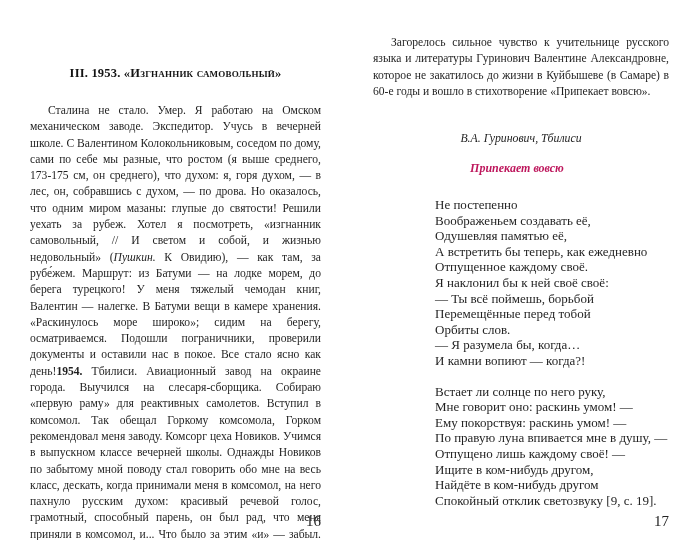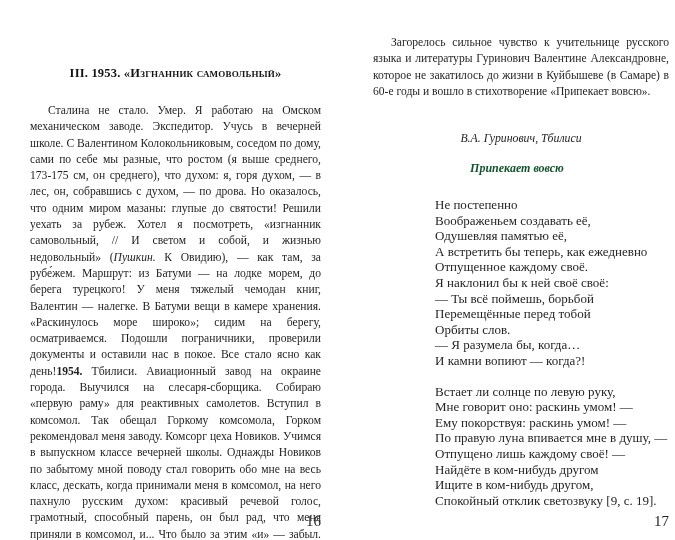--- a/index.html
+++ b/index.html
@@ -60,21 +60,21 @@
     font-size: 11.8px;
     color: #1f1f1f;
   }
   .poem-title {
     position: absolute;
     top: 161px; left: 0; right: 8px;
     text-align: center;
     font-style: italic;
     font-weight: 700;
     font-size: 12px;
-    color: #14532d;
+    color: #be185d;
   }
   .poem {
     position: absolute;
     top: 197px; left: 62px;
     font-size: 13px;
     line-height: 15.6px;
     color: #1f1f1f;
   }
   .stanza + .stanza { margin-top: 15px; }
   .poem-line { white-space: nowrap; }
@@ -102,26 +102,26 @@
           <div class="poem-line">А встретить бы теперь, как ежедневно</div>
           <div class="poem-line">Отпущенное каждому своё.</div>
           <div class="poem-line">Я наклонил бы к ней своё своё:</div>
           <div class="poem-line">— Ты всё поймешь, борьбой</div>
           <div class="poem-line">Перемещённые перед тобой</div>
           <div class="poem-line">Орбиты слов.</div>
           <div class="poem-line">— Я разумела бы, когда…</div>
           <div class="poem-line">И камни вопиют — когда?!</div>
         </div>
       <div class="stanza">
-          <div class="poem-line">Встает ли солнце по левую руку,</div>
+          <div class="poem-line">Встает ли солнце по него руку,</div>
           <div class="poem-line">Мне говорит оно: раскинь умом! —</div>
           <div class="poem-line">Ему покорствуя: раскинь умом! —</div>
           <div class="poem-line">По правую луна впивается мне в душу, —</div>
           <div class="poem-line">Отпущено лишь каждому своё! —</div>
+          <div class="poem-line">Ищите в ком-нибудь другом,</div>
           <div class="poem-line">Найдёте в ком-нибудь другом</div>
-          <div class="poem-line">Ищите в ком-нибудь другом,</div>
           <div class="poem-line">Спокойный отклик светозвуку [9, с. 19].</div>
         </div>
     </div>
     <div class="page-number">17</div>
   </div>
 
 </div>
 
 </body></html>

